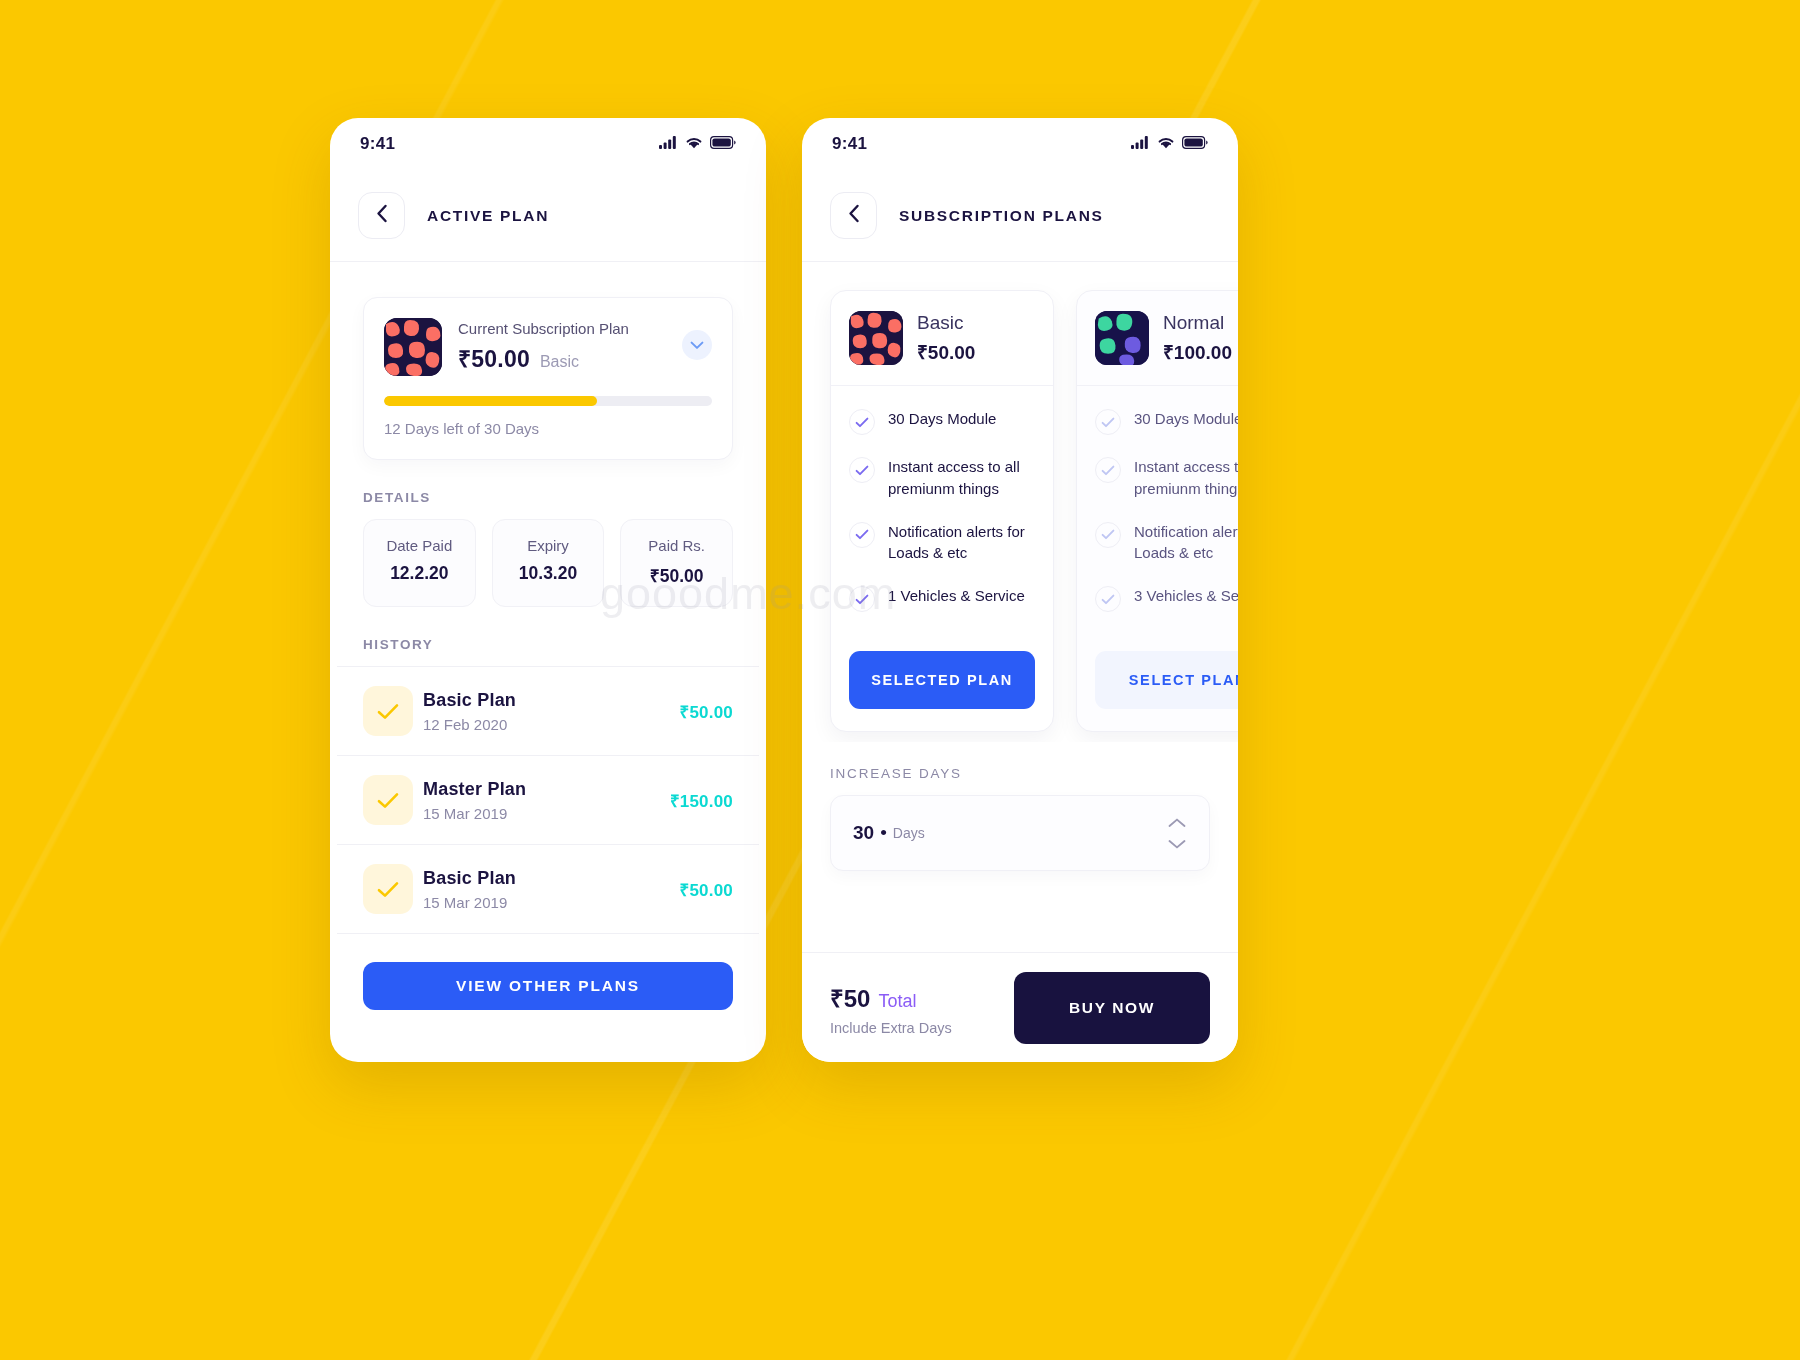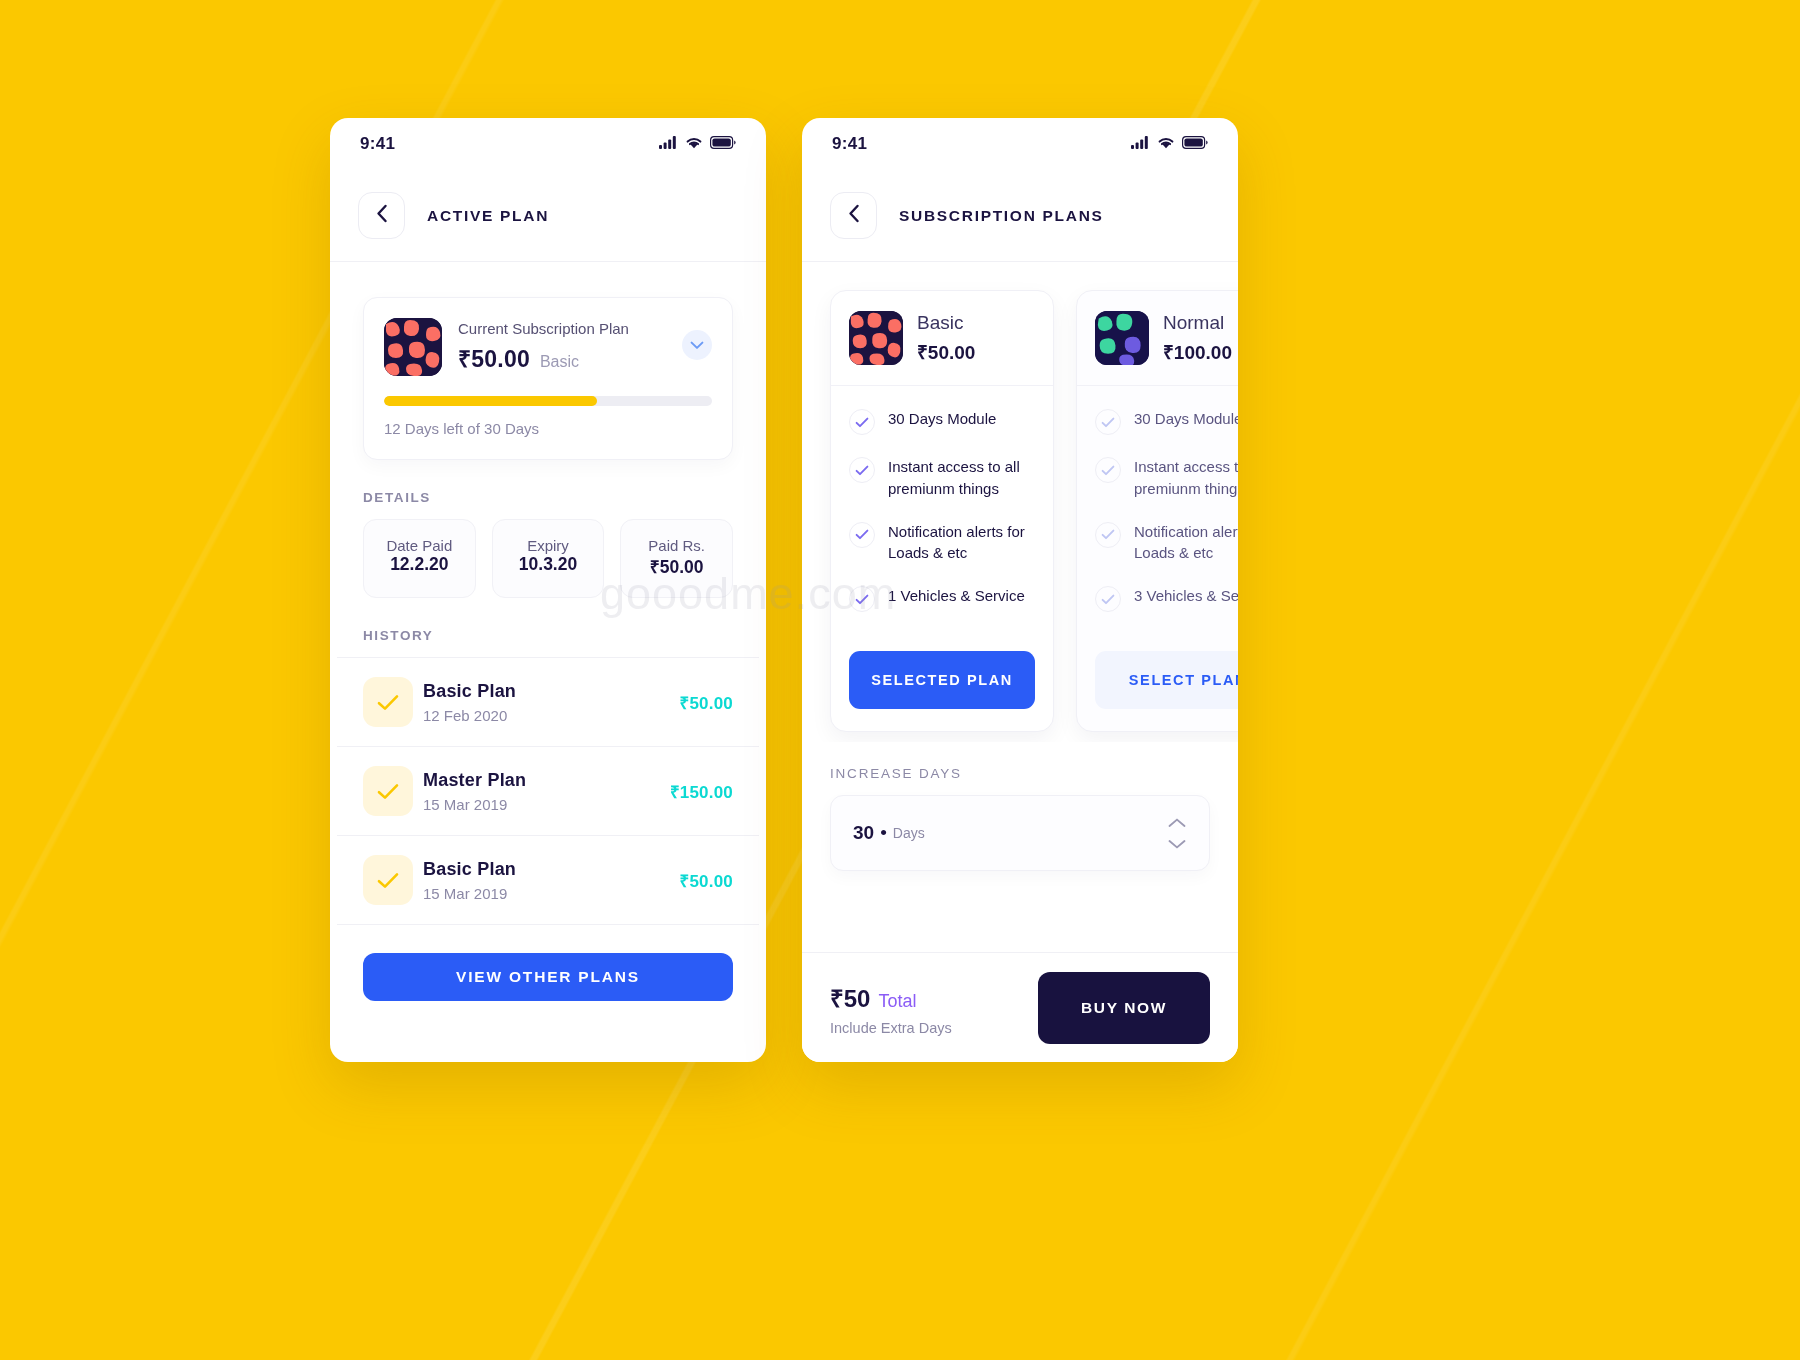--- a/index.html
+++ b/index.html
@@ -19,21 +19,21 @@
       linear-gradient(118deg, rgba(255,255,255,0.00) 0%, rgba(255,255,255,0.00) 49.6%, rgba(255,255,255,0.10) 49.7%, rgba(255,255,255,0.10) 49.9%, rgba(255,255,255,0) 50%),
       linear-gradient(118deg, rgba(255,255,255,0) 0%, rgba(255,255,255,0) 19.6%, rgba(255,255,255,0.08) 19.7%, rgba(255,255,255,0.08) 19.85%, rgba(255,255,255,0) 20%),
       linear-gradient(118deg, rgba(255,255,255,0) 0%, rgba(255,255,255,0) 79.6%, rgba(255,255,255,0.08) 79.7%, rgba(255,255,255,0.08) 79.85%, rgba(255,255,255,0) 80%);
     pointer-events: none;
   }
 
   .phone {
     position: absolute;
     width: 436px; height: 944px;
     background: #FFFFFF;
-    border-radius: 18px;
+    border-radius: 28px;
     overflow: hidden;
     box-shadow: 0 24px 60px rgba(120,80,0,0.18);
   }
   #phone-left  { left: 330px; top: 118px; }
   #phone-right { left: 802px; top: 118px; }
 
   
   .statusbar {
     height: 52px;
     display: flex; align-items: center; justify-content: space-between;
@@ -108,21 +108,21 @@
   }
 
   .detail-row { display: flex; gap: 16px; padding: 0 26px; }
   .detail-card {
     flex: 1 1 0;
     border: 1px solid #F1F1F6; border-radius: 13px;
     background: #FCFCFE;
     padding: 17px 6px 19px 6px;
     text-align: center;
   }
-  .detail-card .dc-label { font-size: 15px; color: #605B80; }
+  .detail-card .dc-label { font-size: 15px; color: #605B80; margin-bottom: 9px; }
   .detail-card .dc-value { font-size: 17.5px; font-weight: bold; color: #1B1340; }
 
   .history-list { margin-top: 6px; }
   .history-row {
     display: flex; align-items: center; gap: 10px;
     padding: 19px 26px;
     border-top: 1px solid #F0F0F5;
   }
   .history-row:last-child { border-bottom: 1px solid #F0F0F5; }
   .hist-check {
@@ -216,21 +216,21 @@
     background: #fff;
     border-top: 1px solid #F0F0F5;
     display: flex; align-items: center; justify-content: space-between;
     padding: 0 28px;
   }
   .total-block .total-line { display: flex; align-items: baseline; gap: 8px; }
   .total-amount { font-size: 24px; font-weight: bold; color: #1B1340; }
   .total-word   { font-size: 18px; color: #8b5cf6; margin-top: 11px; }
   .total-sub    { font-size: 14.5px; color: #8C89A6; margin-top: 6px; }
   .buy-btn {
-    width: 172px; height: 72px;
+    width: 196px; height: 72px;
     border: none; border-radius: 12px;
     background: #18123F; color: #fff;
     font-size: 15.5px; font-weight: bold; letter-spacing: 1.6px;
     font-family: inherit; cursor: pointer;
   }
 
   
   .watermark {
     position: absolute;
     left: 600px; top: 560px;

